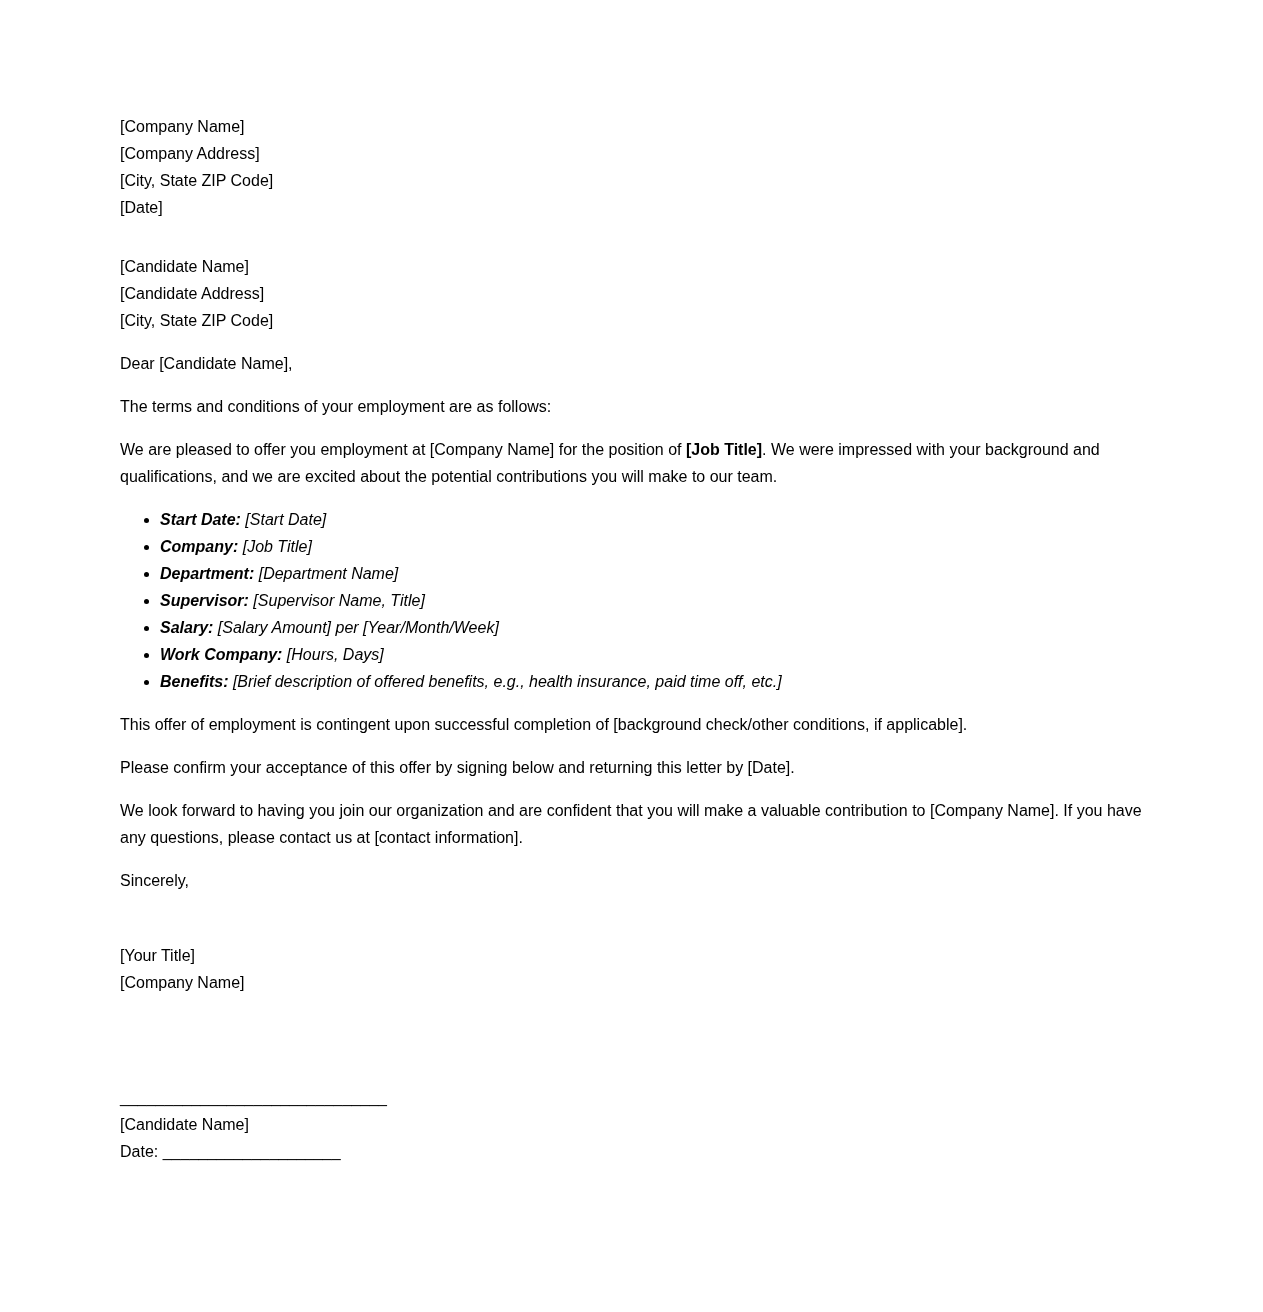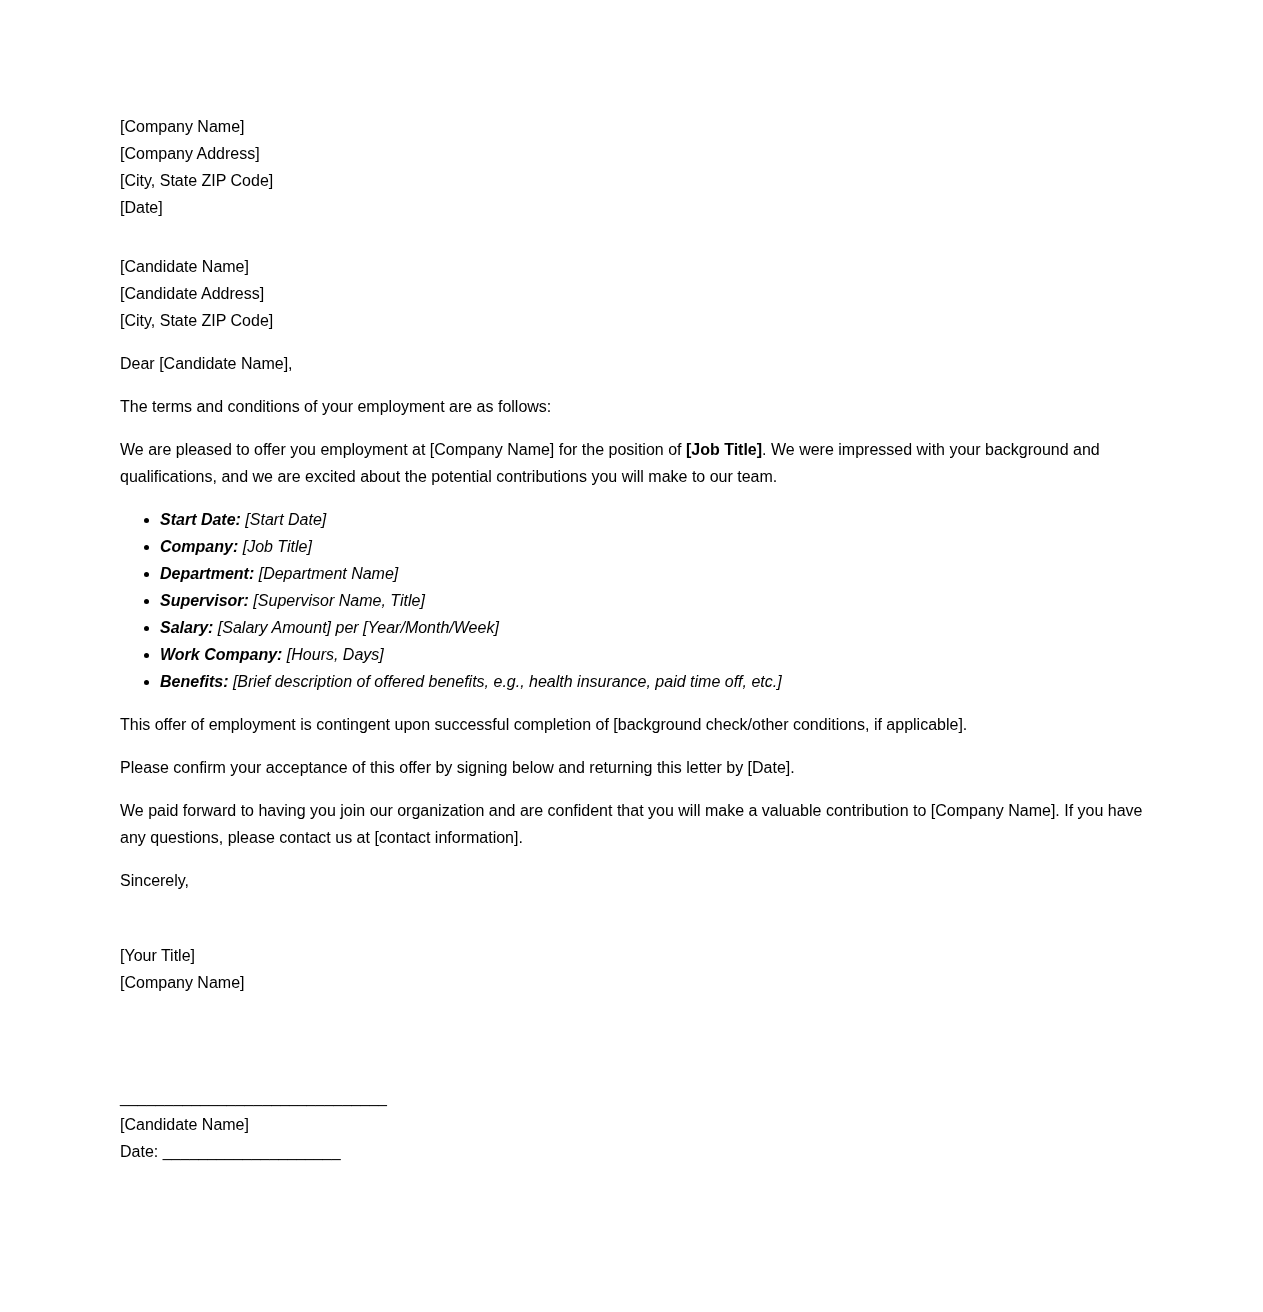--- a/index.html
+++ b/index.html
@@ -48,21 +48,21 @@
     <li><b>Company:</b><span> [Job Title]</span></li>
     <li><b>Department:</b><span> [Department Name]</span></li>
     <li><b>Supervisor:</b><span> [Supervisor Name, Title]</span></li>
     <li><b>Salary:</b><span> [Salary Amount] per [Year/Month/Week]</span></li>
     <li><b>Work Company:</b><span> [Hours, Days]</span></li>
     <li><b>Benefits:</b><span> [Brief description of offered benefits, e.g., health insurance, paid time off, etc.]</span></li>
   </ul>
 
   <p class="para">This offer of employment is contingent upon successful completion of [background check/other conditions, if applicable].</p>
   <p class="para">Please confirm your acceptance of this offer by signing below and returning this letter by [Date].</p>
-  <p class="para">We paid forward to having you join our organization and are confident that you will make a valuable contribution to [Company Name]. If you have any questions, please contact us at [contact information].</p>
+  <p class="para">We look forward to having you join our organization and are confident that you will make a valuable contribution to [Company Name]. If you have any questions, please contact us at [contact information].</p>
 
   <p class="para" style="margin-bottom:0">Sincerely,</p>
 
   <div style="height:48px"></div>
 
   <div>
     <div class="line">[Your Title]</div>
     <div class="line">[Company Name]</div>
   </div>
 

